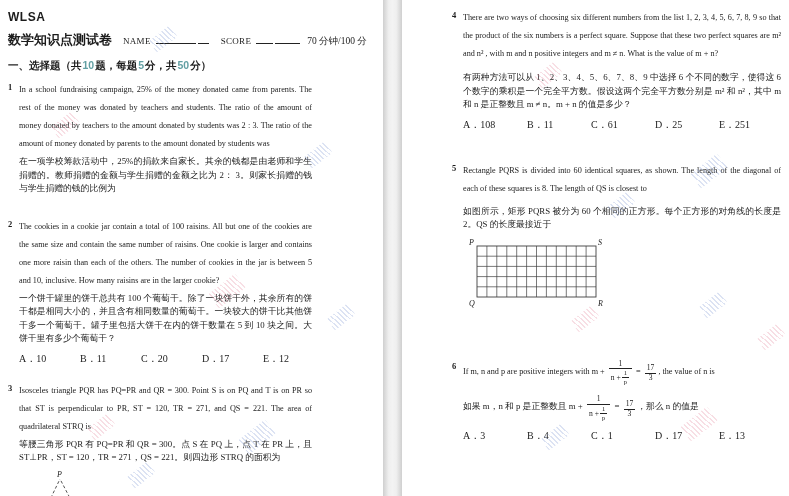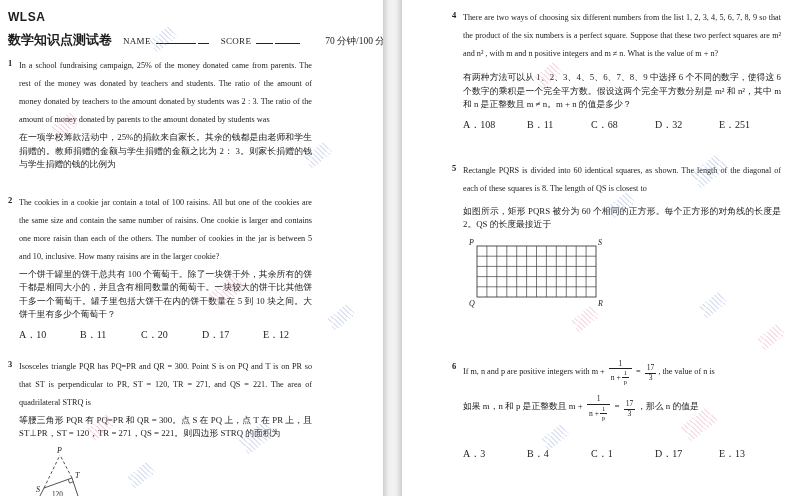--- a/index.html
+++ b/index.html
@@ -15,21 +15,21 @@
     background:linear-gradient(90deg,#cfcfcf 0,#efefef 30%,#f3f3f3 50%,#efefef 70%,#cfcfcf 100%);}
   .inner1{padding:6px 0 0 8px}
   .inner2{padding:5px 0 0 50px}
 
   .school{font-family:"Liberation Sans",sans-serif;font-weight:bold;font-size:12px;letter-spacing:.5px}
   .titleline{margin-top:6px;white-space:nowrap}
   .title{font-family:"Liberation Sans",sans-serif;font-weight:bold;font-size:13px}
   .flabel{font-size:9px;margin-left:7px;letter-spacing:.3px}
   .seg{display:inline-block;border-bottom:1.2px solid #222;height:7px;margin:0 1px}
   .seg.s40{width:40px}.seg.s10{width:11px}.seg.s16{width:17px}.seg.s24{width:25px}
-  .duration{font-size:9.5px;margin-left:20px}
+  .duration{font-size:9.5px;margin-left:2px}
 
   .section{margin-top:10px;font-family:"Liberation Sans",sans-serif;font-weight:bold;font-size:10.5px}
   .secnum{color:#63a0a4;padding:0 1px}
 
   .q{position:relative;padding-left:11px}
   .qnum{position:absolute;left:0;top:1px;font-size:8.5px;font-weight:bold}
   .en{font-size:8.2px;line-height:18px;text-align:justify;margin:0}
   .zh{font-size:8.8px;line-height:13.5px;text-align:justify;margin:2px 0 0 0}
   #page1 .en,#page1 .zh{width:293px}
   #page2 .en,#page2 .zh{width:318px}
@@ -63,20 +63,23 @@
 
     <div class="titleline">
       <span class="title">数学知识点测试卷</span>
       <span class="flabel">NAME</span>
       <span class="seg s40"></span><span class="seg s10"></span>
       <span class="flabel">SCORE</span>
       <span class="seg s16"></span><span class="seg s24"></span>
       <span class="duration">70 分钟/100 分</span>
     </div>
 
+    <div class="section">
+      <span>一、选择题（共</span><span class="secnum">10</span><span>题，每题</span><span class="secnum">5</span><span>分，共</span><span class="secnum">50</span><span>分）</span>
+    </div>
 
     <div class="q" style="margin-top:8px">
       <span class="qnum">1</span>
       <p class="en">In a school fundraising campaign, 25% of the money donated came from parents. The rest of the money was donated by teachers and students. The ratio of the amount of money donated by teachers to the amount donated by students was 2 : 3. The ratio of the amount of money donated by parents to the amount donated by students was</p>
       <p class="zh">在一项学校筹款活动中，25%的捐款来自家长。其余的钱都是由老师和学生捐赠的。教师捐赠的金额与学生捐赠的金额之比为 2： 3。则家长捐赠的钱与学生捐赠的钱的比例为</p>
     </div>
 
     <div class="q" style="margin-top:22px">
       <span class="qnum">2</span>
       <p class="en">The cookies in a cookie jar contain a total of 100 raisins. All but one of the cookies are the same size and contain the same number of raisins. One cookie is larger and contains one more raisin than each of the others. The number of cookies in the jar is between 5 and 10, inclusive. How many raisins are in the larger cookie?</p>
@@ -121,22 +124,22 @@
 <div class="page" id="page2">
   <div class="inner2">
 
     <div class="q">
       <span class="qnum">4</span>
       <p class="en">There are two ways of choosing six different numbers from the list 1, 2, 3, 4, 5, 6, 7, 8, 9 so that the product of the six numbers is a perfect square. Suppose that these two perfect squares are m² and n² , with m and n positive integers and m ≠ n. What is the value of m + n?</p>
       <p class="zh" style="margin-top:8px">有两种方法可以从 1、2、3、4、5、6、7、8、9 中选择 6 个不同的数字，使得这 6 个数字的乘积是一个完全平方数。假设这两个完全平方数分别是 m² 和 n²，其中 m 和 n 是正整数且 m ≠ n。m + n 的值是多少？</p>
       <div class="opts">
         <span>A．108</span>
         <span>B．11</span>
-        <span>C．68</span>
-        <span>D．32</span>
+        <span>C．61</span>
+        <span>D．25</span>
         <span>E．251</span>
       </div>
     </div>
 
     <div class="q" style="margin-top:30px">
       <span class="qnum">5</span>
       <p class="en">Rectangle PQRS is divided into 60 identical squares, as shown. The length of the diagonal of each of these squares is 8. The length of QS is closest to</p>
       <p class="zh" style="margin-top:7px">如图所示，矩形 PQRS 被分为 60 个相同的正方形。每个正方形的对角线的长度是 2。QS 的长度最接近于</p>
 
       <div class="fig" style="margin-top:6px;margin-left:6px">
@@ -162,21 +165,21 @@
         <span class="frac"><span class="fn">17</span><span class="fd">3</span></span><span>, the value of n is</span>
       </p>
 
       <p class="zh eqline" style="margin-top:10px">
         <span>如果 m，n 和 p 是正整数且 m +</span>
         <span class="frac"><span class="fn">1</span><span class="fd"><span>n +</span><span class="frac"><span class="fn">1</span><span class="fd">p</span></span></span></span>
         <span>=</span>
         <span class="frac"><span class="fn">17</span><span class="fd">3</span></span><span>，那么 n 的值是</span>
       </p>
 
-      <div class="opts" style="margin-top:26px">
+      <div class="opts" style="margin-top:8px">
         <span>A．3</span>
         <span>B．4</span>
         <span>C．1</span>
         <span>D．17</span>
         <span>E．13</span>
       </div>
     </div>
   </div>
 </div>
 

